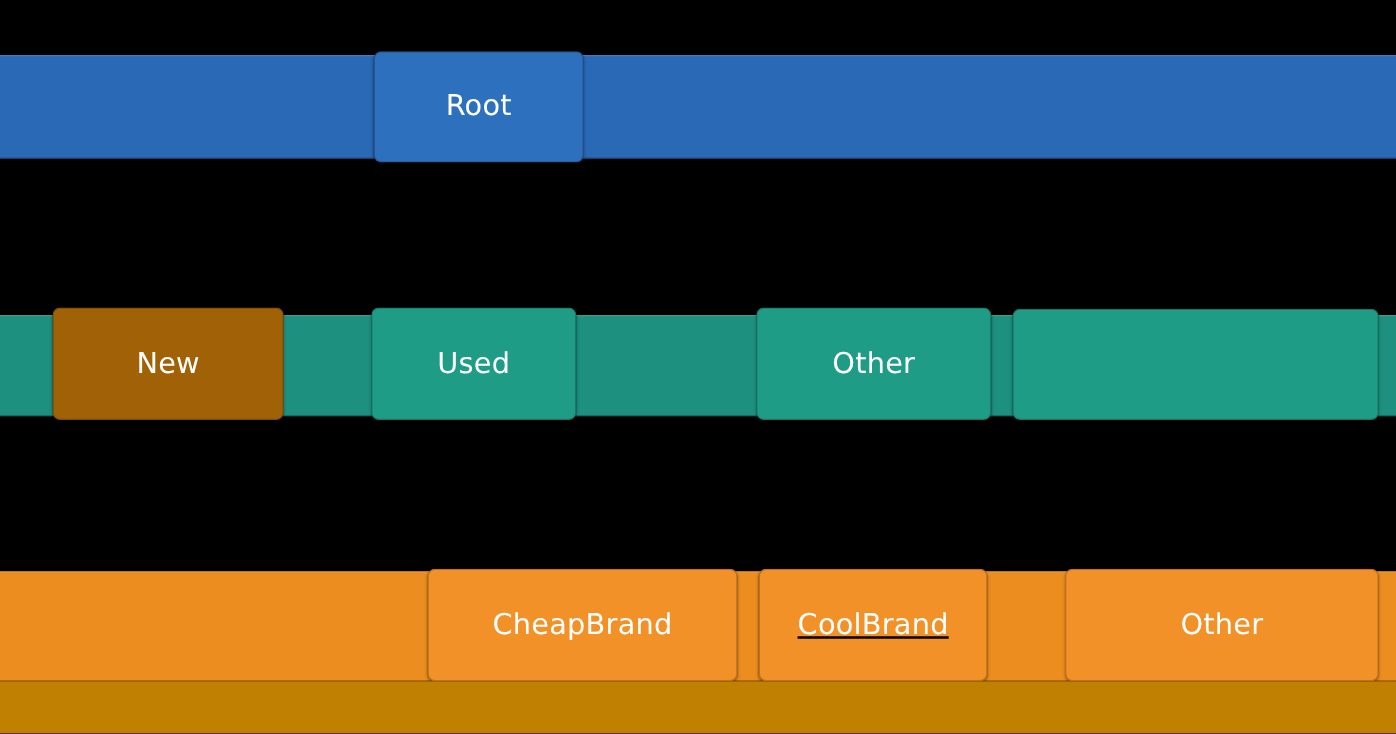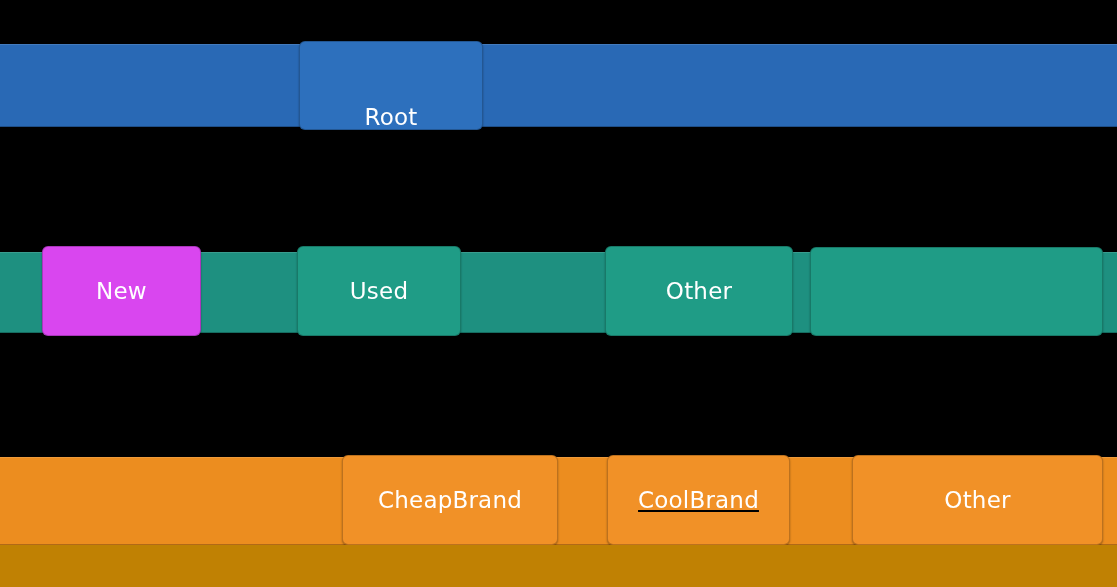--- a/index.html
+++ b/index.html
@@ -40,45 +40,45 @@
     position: absolute;
   }
 </style>
 </head>
 <body>
 
 <div class="stage" style="background-color: rgb(0, 0, 0);">
 
   <div class="band" style="left: 0px; top: 44px; width: 1117px; height: 83px; background-color: rgb(41, 105, 181);"></div>
 
-  <div class="node" style="left: 299px; top: 41px; width: 184px; height: 89px; background-color: rgb(45, 112, 189); align-items: flex-end;">
+  <div class="node" style="left: 299px; top: 41px; width: 168px; height: 89px; background-color: rgb(45, 112, 189);">
     <span class="lbl">Root</span>
   </div>
 
   <div class="band" style="left: 0px; top: 252px; width: 1117px; height: 81px; background-color: rgb(30, 144, 128);"></div>
 
-  <div class="node" style="left: 42px; top: 246px; width: 159px; height: 90px; background-color: #d946ef;">
+  <div class="node" style="left: 42px; top: 246px; width: 185px; height: 90px; background-color: #a16207;">
     <span class="lbl">New</span>
   </div>
 
   <div class="node" style="left: 297px; top: 246px; width: 164px; height: 90px; background-color: rgb(31, 156, 134);">
     <span class="lbl">Used</span>
   </div>
 
   <div class="node" style="left: 605px; top: 246px; width: 188px; height: 90px; background-color: rgb(31, 156, 134);">
     <span class="lbl">Other</span>
   </div>
 
   <div class="node" style="left: 810px; top: 247px; width: 293px; height: 89px; background-color: rgb(31, 156, 134);">
     <span class="lbl"></span>
   </div>
 
   <div class="band" style="left: 0px; top: 457px; width: 1117px; height: 88px; background-color: rgb(236, 141, 31);"></div>
 
-  <div class="node" style="left: 342px; top: 455px; width: 216px; height: 90px; background-color: rgb(241, 145, 39);">
+  <div class="node" style="left: 342px; top: 455px; width: 248px; height: 90px; background-color: rgb(241, 145, 39);">
     <span class="lbl">CheapBrand</span>
   </div>
 
   <div class="node" style="left: 607px; top: 455px; width: 183px; height: 90px; background-color: rgb(241, 145, 39); text-decoration: underline;">
     <span class="lbl">CoolBrand</span>
   </div>
 
   <div class="node" style="left: 852px; top: 455px; width: 251px; height: 90px; background-color: rgb(241, 145, 39);">
     <span class="lbl">Other</span>
   </div>

